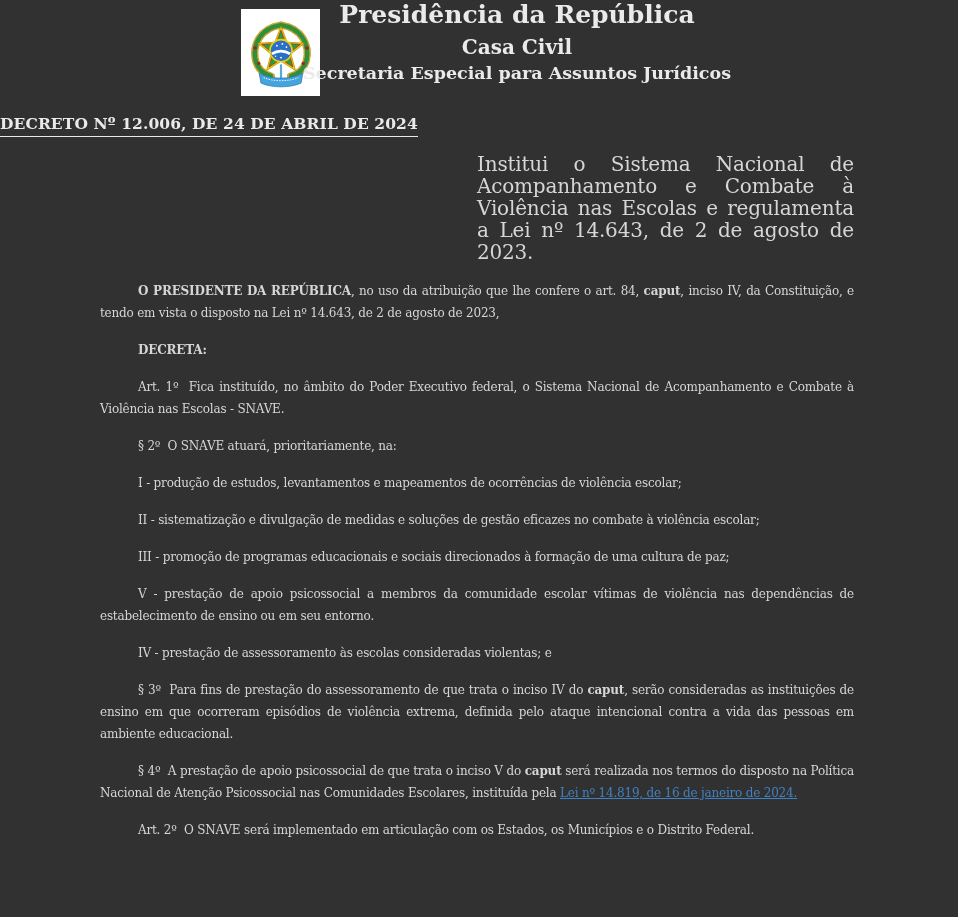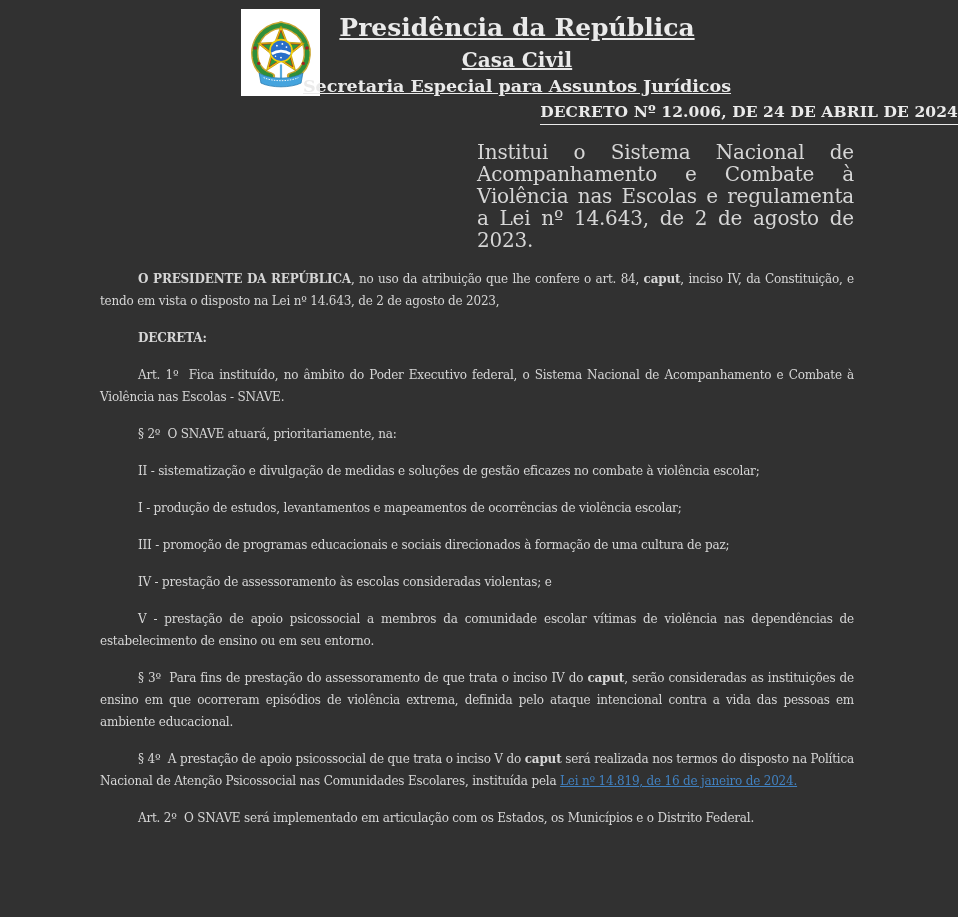--- a/index.html
+++ b/index.html
@@ -18,28 +18,28 @@
     position:relative;
   }
   
   .header{position:relative;height:102px;}
   .coat-box{
     position:absolute;left:241px;top:9px;width:79px;height:87px;
     background:#ffffff;display:flex;align-items:center;justify-content:center;
   }
   .coat-box svg{width:72px;height:82px;display:block;}
   .header-titles{
-    position:absolute;left:517px;top:13px;transform:translateX(-50%);
-    text-align:center;white-space:nowrap;color:var(--heading);text-decoration:underline;
+    position:absolute;left:517px;top:0;transform:translateX(-50%);
+    text-align:center;white-space:nowrap;color:var(--heading);
   }
   .h-main{font-size:25px;font-weight:bold;line-height:30px;}
   .h-sub{font-size:20px;font-weight:bold;line-height:24px;margin-top:5px;}
   .h-dept{font-size:17.5px;font-weight:bold;line-height:21px;margin-top:4px;text-align:center;}
   
-  .decree-heading-wrap{text-align:right;}
+  .decree-heading-wrap{text-align:left;margin-top:12px;}
   .decree-heading{
     display:inline-block;font-size:15.5px;font-weight:bold;color:var(--heading);
     border-bottom:1.5px solid var(--heading);padding-bottom:3px;
     letter-spacing:0.1px;
   }
   
   .ementa{
     margin:16px 104px 0 477px;
     font-size:20px;line-height:22px;text-align:justify;
     letter-spacing:-0.2px;
@@ -106,21 +106,21 @@
   <span class="decree-heading">DECRETO Nº 12.006, DE 24 DE ABRIL DE 2024</span>
 </div>
 
 <div class="ementa">Institui o Sistema Nacional de Acompanhamento e Combate à Violência nas Escolas e regulamenta a Lei nº 14.643, de 2 de agosto de 2023.</div>
 
 <main class="doc-body">
     <p><b>O PRESIDENTE DA REPÚBLICA</b><span>, no uso da atribuição que lhe confere o art. 84, </span><b>caput</b><span>, inciso IV, da Constituição, e tendo em vista o disposto na Lei nº 14.643, de 2 de agosto de 2023,</span></p>
     <p><b>DECRETA:</b></p>
     <p><span>Art. 1º&nbsp; Fica instituído, no âmbito do Poder Executivo federal, o Sistema Nacional de Acompanhamento e Combate à Violência nas Escolas - SNAVE.</span></p>
     <p><span>§ 2º&nbsp; O SNAVE atuará, prioritariamente, na:</span></p>
+    <p><span>I - produção de estudos, levantamentos e mapeamentos de ocorrências de violência escolar;</span></p>
     <p><span>II - sistematização e divulgação de medidas e soluções de gestão eficazes no combate à violência escolar;</span></p>
-    <p><span>I - produção de estudos, levantamentos e mapeamentos de ocorrências de violência escolar;</span></p>
     <p><span>III - promoção de programas educacionais e sociais direcionados à formação de uma cultura de paz;</span></p>
+    <p><span>V - prestação de apoio psicossocial a membros da comunidade escolar vítimas de violência nas dependências de estabelecimento de ensino ou em seu entorno.</span></p>
     <p><span>IV - prestação de assessoramento às escolas consideradas violentas; e</span></p>
-    <p><span>V - prestação de apoio psicossocial a membros da comunidade escolar vítimas de violência nas dependências de estabelecimento de ensino ou em seu entorno.</span></p>
     <p><span>§ 3º&nbsp; Para fins de prestação do assessoramento de que trata o inciso IV do </span><b>caput</b><span>, serão consideradas as instituições de ensino em que ocorreram episódios de violência extrema, definida pelo ataque intencional contra a vida das pessoas em ambiente educacional.</span></p>
     <p><span>§ 4º&nbsp; A prestação de apoio psicossocial de que trata o inciso V do </span><b>caput</b><span> será realizada nos termos do disposto na Política Nacional de Atenção Psicossocial nas Comunidades Escolares, instituída pela </span><a class="law-link" href="#">Lei nº 14.819, de 16 de janeiro de 2024.</a></p>
     <p><span>Art. 2º&nbsp; O SNAVE será implementado em articulação com os Estados, os Municípios e o Distrito Federal.</span></p>
   </main>
 
 </body></html>

